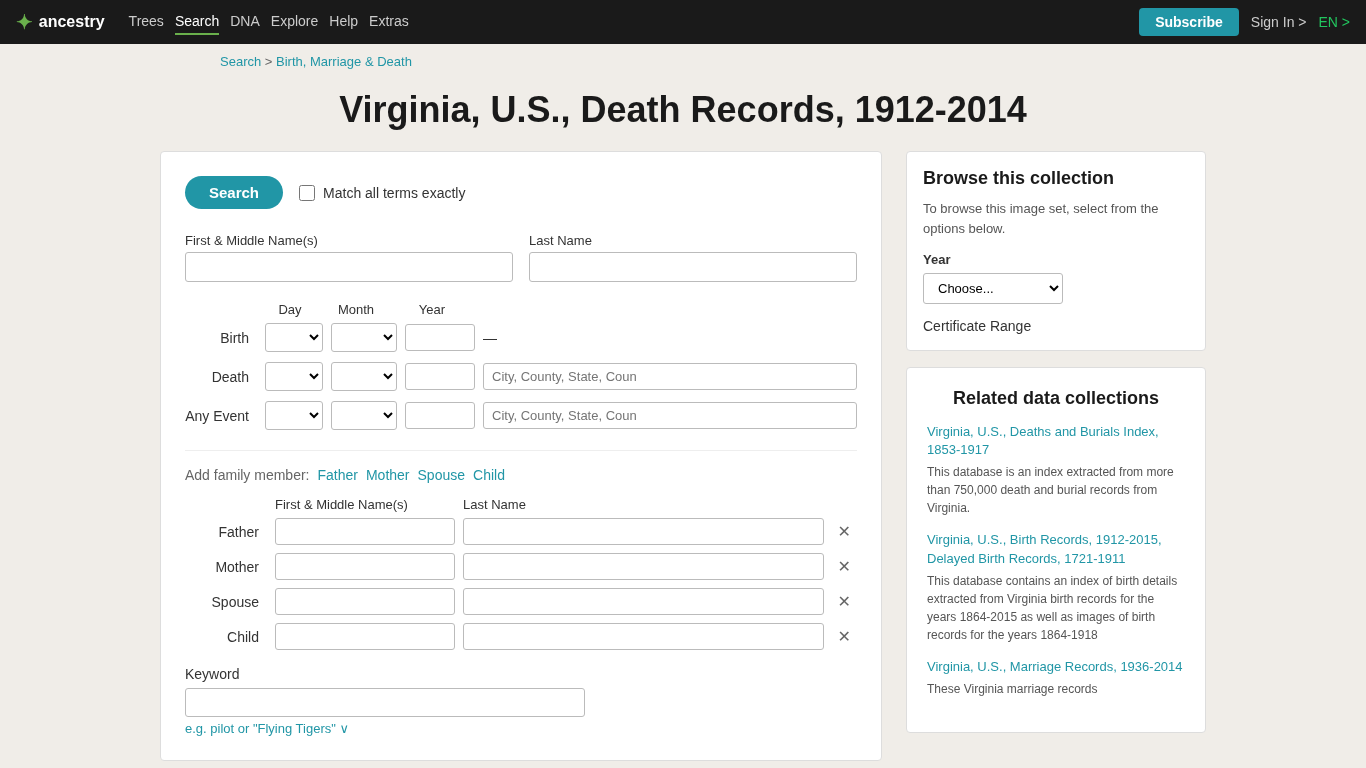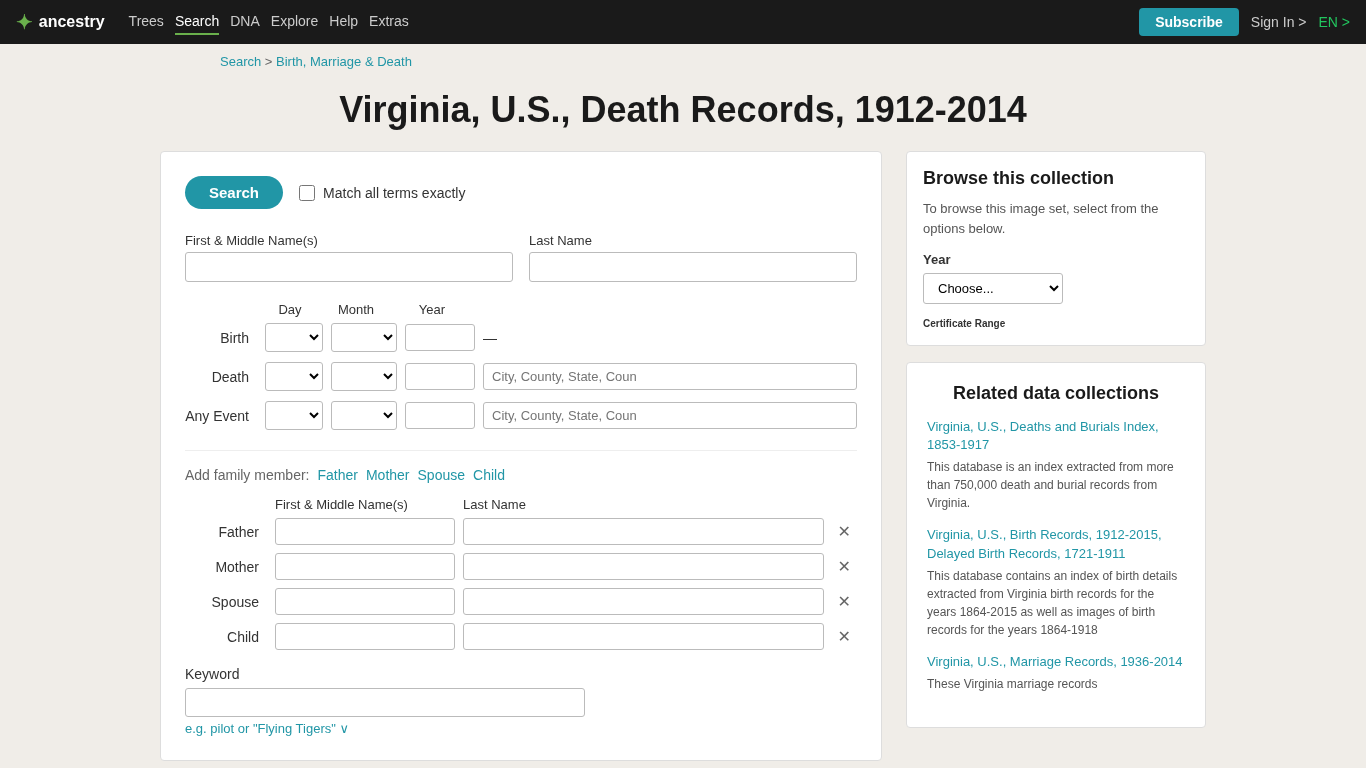--- a/index.html
+++ b/index.html
@@ -77,21 +77,21 @@
     .keyword-input { width: 400px; border: 1px solid #bbb; border-radius: 3px; padding: 6px 8px; font-size: 13px; }
     .keyword-hint { color: #2196a6; font-size: 13px; margin-top: 4px; cursor: pointer; }
 
     
     .right-panel { width: 300px; flex-shrink: 0; display: flex; flex-direction: column; gap: 16px; }
     .browse-card { background: #fff; border: 1px solid #ddd; border-radius: 4px; padding: 16px; }
     .browse-title { font-size: 18px; font-weight: bold; color: #1a1a1a; margin-bottom: 10px; }
     .browse-desc { font-size: 13px; color: #555; margin-bottom: 14px; line-height: 1.5; }
     .browse-field-label { font-size: 13px; font-weight: bold; color: #333; margin-bottom: 6px; }
     .browse-select { border: 1px solid #bbb; border-radius: 3px; padding: 6px 10px; font-size: 13px; background: #fff; cursor: pointer; width: 140px; }
-    .cert-range-label { font-size: 10px; font-weight: bold; color: #333; margin-top: 14px; }
+    .cert-range-label { font-size: 14px; font-weight: normal; color: #333; margin-top: 14px; }
 
     .related-card { background: #fff; border: 1px solid #ddd; border-radius: 4px; padding: 20px; }
     .related-title { font-size: 18px; font-weight: bold; color: #1a1a1a; margin-bottom: 14px; text-align: center; }
     .related-item { margin-bottom: 14px; }
     .related-link { color: #2196a6; text-decoration: none; font-size: 13px; line-height: 1.4; display: block; margin-bottom: 4px; }
     .related-desc { font-size: 12px; color: #555; line-height: 1.5; }
   </style>
 </head>
 <body>
 

